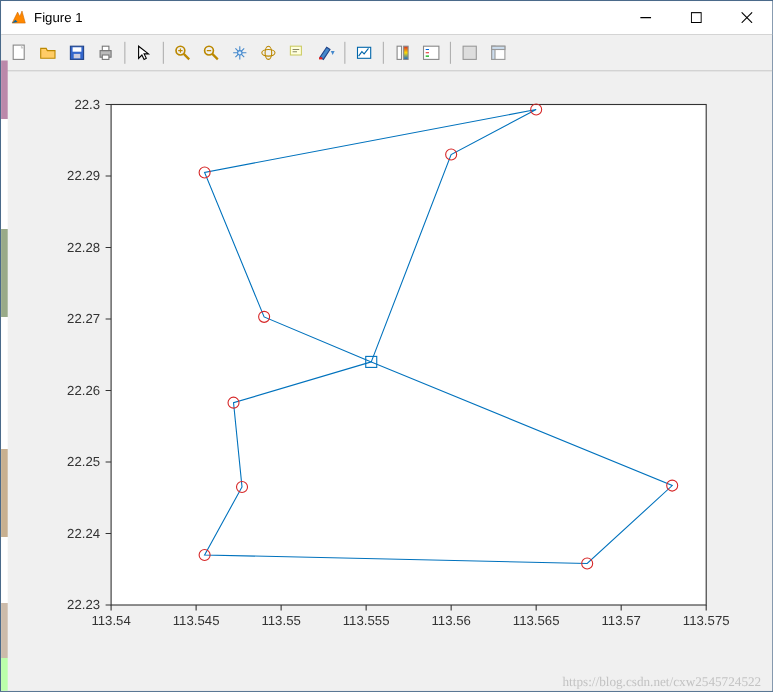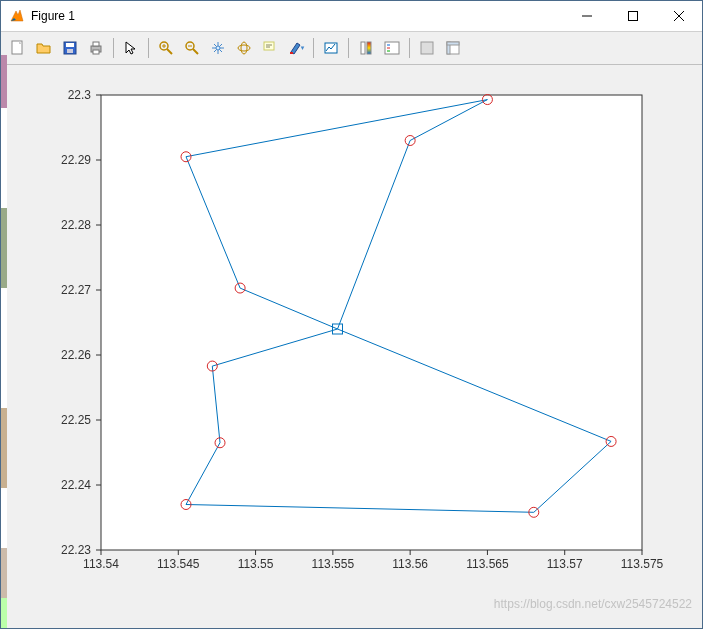--- a/index.html
+++ b/index.html
@@ -11,21 +11,21 @@
   .menubar{height:24px;background:#f0f0f0;display:flex;align-items:center;padding:0 6px;border-bottom:1px solid #d0d0d0;font-size:13px;position:relative}
   .menu-item{padding:3px 8px}
   .menu-item u{text-decoration:underline}
   .dock-arrow{position:absolute;right:6px;top:4px;font-size:12px}
   .toolbar{height:28px;background:#f0f0f0;display:flex;align-items:center;padding:2px 4px;gap:0;border-bottom:1px solid #c0c0c0}
   .tool{width:24px;height:22px;display:flex;align-items:center;justify-content:center;border:1px solid transparent;border-radius:2px}
   .sep{width:1px;height:20px;background:#b0b0b0;margin:0 4px}
   .canvas-area{flex:1;background:#f0f0f0;position:relative}
   svg.plot{position:absolute;inset:0}
   .axis-text{font-family:Arial,sans-serif;font-size:12px;fill:#333}
-  .watermark{position:absolute;right:10px;bottom:17px;color:rgba(150,150,150,.5);font-size:12px;font-family:Liberation Sans, sans-serif}
+  .watermark{position:absolute;right:10px;bottom:0;color:rgba(150,150,150,.5);font-size:12px;font-family:Liberation Serif, serif}
   .left-strip{position:absolute;left:0;top:54px;bottom:0;width:6px;background:repeating-linear-gradient(0deg,#bfa 0 30px,#cba 30px 80px,#fff 80px 140px,#c8b090 140px 220px,#fff 220px 340px,#9a8 340px 420px,#fff 420px 520px,#b8a 520px 629px)}
 </style>
 </head>
 <body>
 
 <div class="window">
 
   <div class="titlebar">
     <span class="app-icon">
       <svg viewBox="0 0 16 16">

